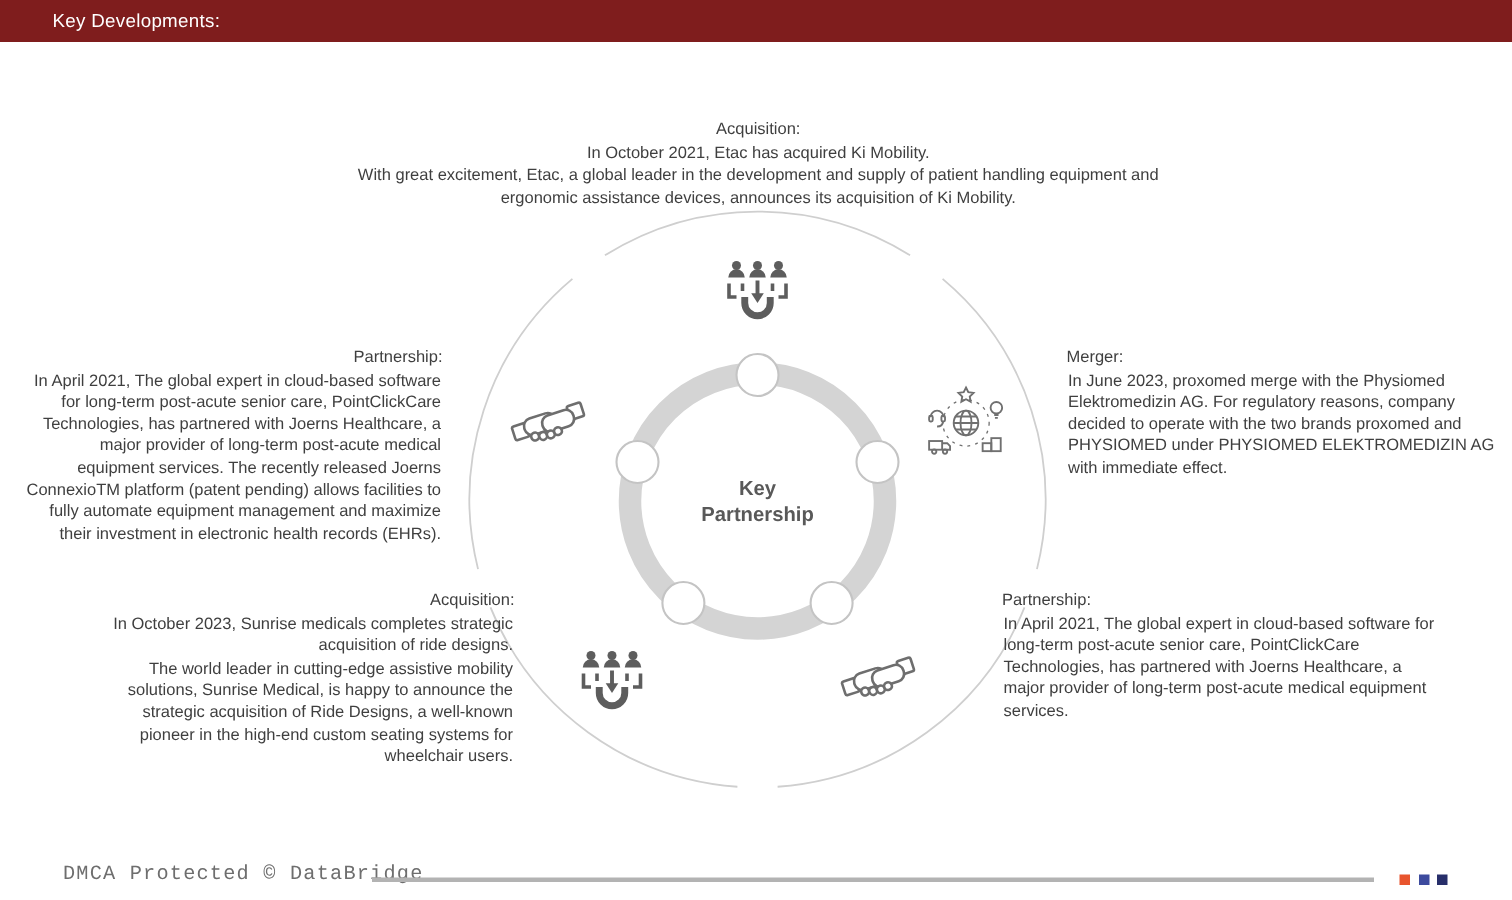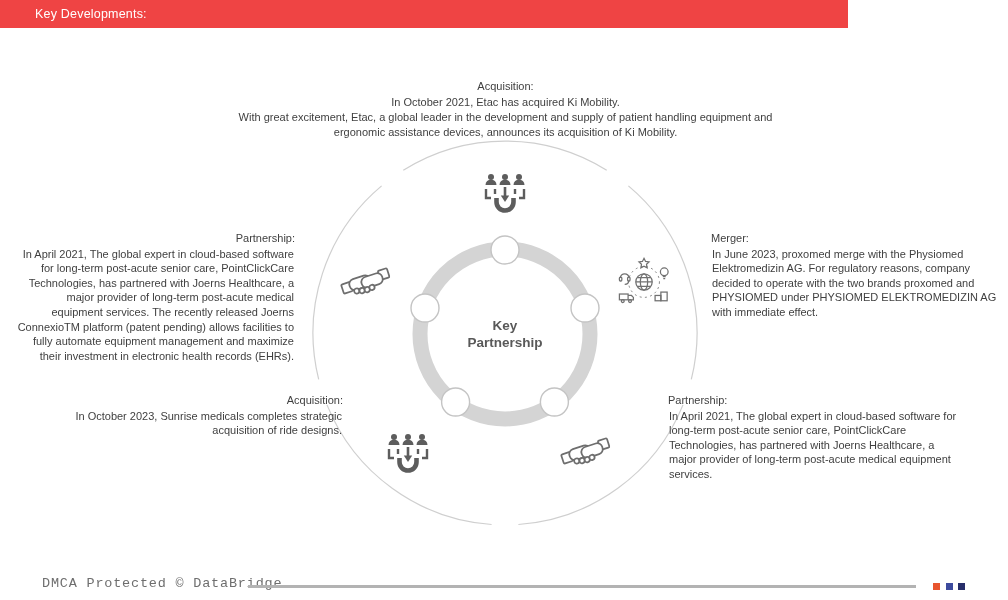--- a/index.html
+++ b/index.html
@@ -4,22 +4,22 @@
 <style>
   html,body{margin:0;padding:0;}
   body{
     width:1008px;height:600px;position:relative;overflow:hidden;
     background:#ffffff;
     font-family:"Liberation Sans","DejaVu Sans",sans-serif;
     color:#3f3f3f;
   }
   
   .topbar{
-    position:absolute;left:0;top:0;width:848px;height:28px;
-    background:#ef4444;display:flex;align-items:center;
+    position:absolute;left:0;top:0;width:1008px;height:28px;
+    background:#7f1d1d;display:flex;align-items:center;
   }
   .topbar .title{
     color:#ffffff;font-size:12.5px;font-weight:500;margin-left:35px;letter-spacing:.2px;
   }
   
   .diagram-svg{position:absolute;left:0;top:0;pointer-events:none;}
   
   .center-label{
     position:absolute;left:505px;top:334px;transform:translate(-50%,-50%);
     text-align:center;font-weight:bold;font-size:13.5px;line-height:17px;color:#595959;
@@ -189,20 +189,21 @@
 </div>
 
 <div class="block blk-right">
   <p class="b-title">Merger:</p>
   <p>In June 2023, proxomed merge with the Physiomed Elektromedizin AG. For regulatory reasons, company decided to operate with the two brands proxomed and PHYSIOMED under PHYSIOMED ELEKTROMEDIZIN AG with immediate effect.</p>
 </div>
 
 <div class="block blk-bl">
   <p class="b-title">Acquisition:</p>
   <p>In October 2023, Sunrise medicals completes strategic acquisition of ride designs.</p>
+  <p>The world leader in cutting-edge assistive mobility solutions, Sunrise Medical, is happy to announce the strategic acquisition of Ride Designs, a well-known pioneer in the high-end custom seating systems for wheelchair users.</p>
 </div>
 
 <div class="block blk-br">
   <p class="b-title">Partnership:</p>
   <p>In April 2021, The global expert in cloud-based software for long-term post-acute senior care, PointClickCare Technologies, has partnered with Joerns Healthcare, a major provider of long-term post-acute medical equipment services.</p>
 </div>
 
 <div class="footer-text">DMCA Protected © DataBridge</div>
 <div class="footer-line"></div>
 <div class="sq sq1" style="background-color: rgb(232, 85, 46);"></div>

